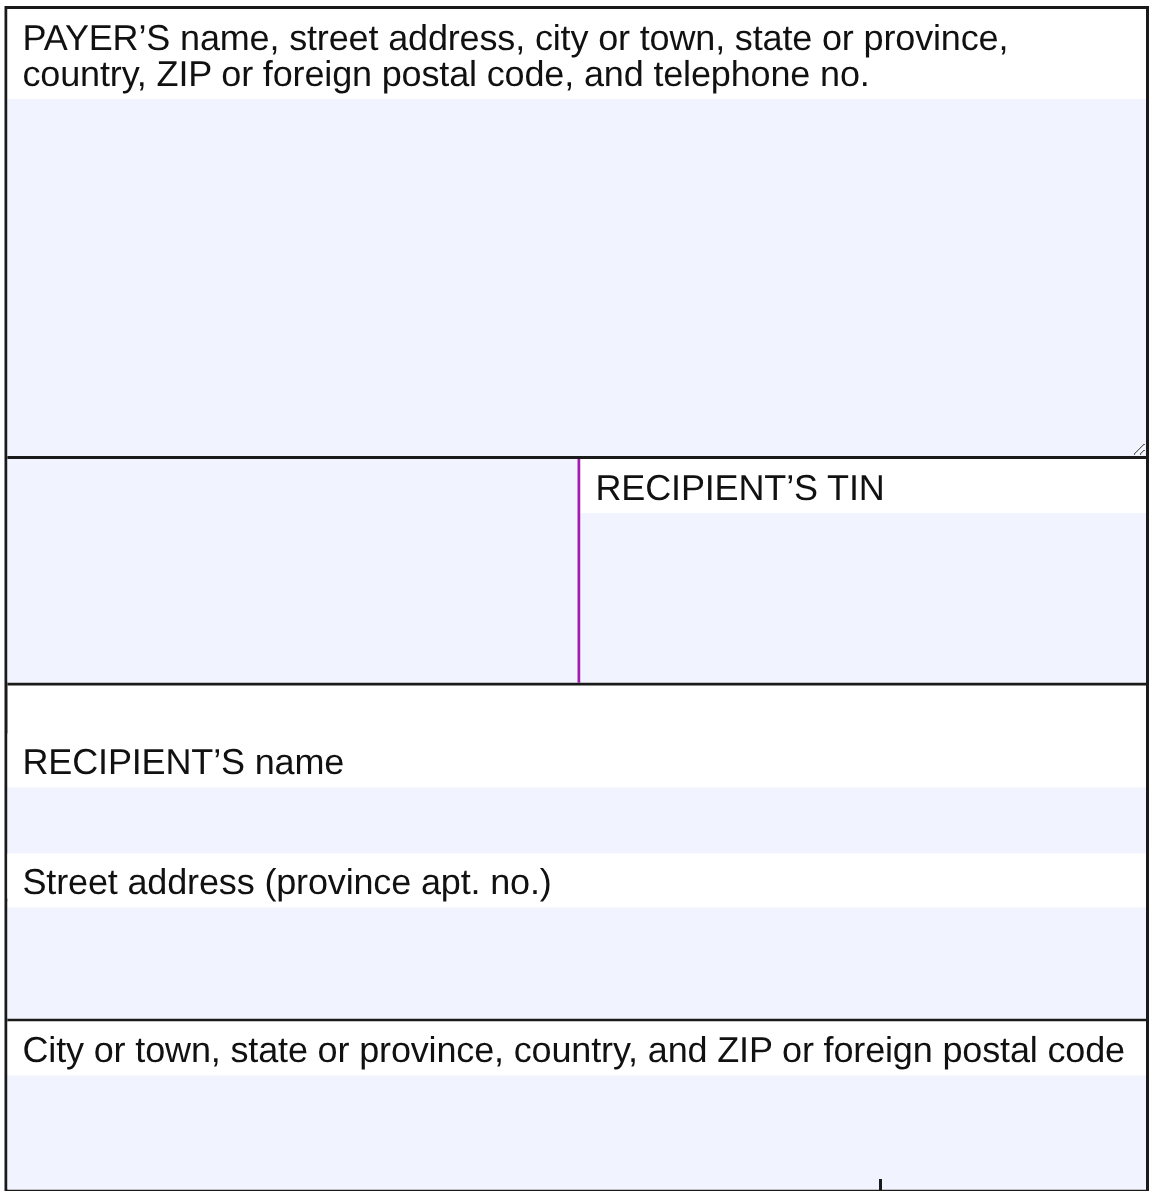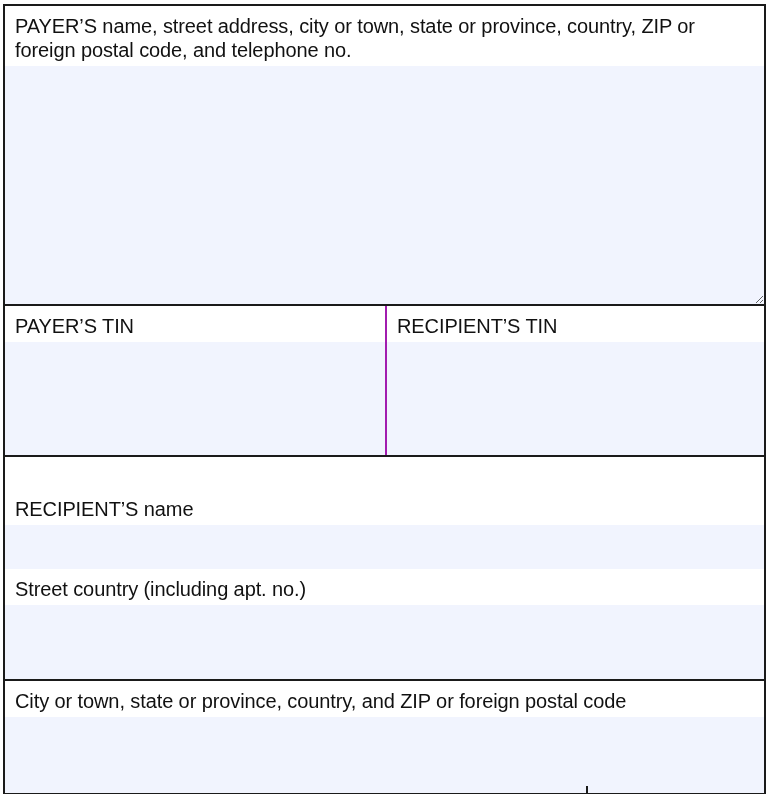--- a/index.html
+++ b/index.html
@@ -38,21 +38,21 @@
       position: relative;
       height: 100%;
       box-sizing: border-box;
       display: flex;
       flex-direction: column;
     }
     .cell + .cell {
       border-left: 2px solid #a21caf;
     }
     .label {
-      font-size: 20px;
+      font-size: 24px;
       line-height: 24px;
       padding: 8px 10px 4px 10px;
       background: #ffffff;
       white-space: normal;
       letter-spacing: -0.1px;
     }
     .label.oneline { white-space: nowrap; }
     .field {
       flex: 1;
       background: #f1f4fe;
@@ -78,39 +78,38 @@
 
   <div class="row" style="top:0; height:300px;">
     <div class="cell" style="width:759px;">
       <div class="label">PAYER’S name, street address, city or town, state or province, country, ZIP or foreign postal code, and telephone no.</div>
       <textarea class="field" style=""></textarea>
     </div>
   </div>
 
   <div class="row" style="top:300px; height:151px;">
     <div class="cell" style="width:380px;">
-      <div class="label oneline">PAYER’S TIN</div>
       <input class="field" type="text" value="" style="">
     </div>
     <div class="cell" style="width:379px;">
       <div class="label oneline">RECIPIENT’S TIN</div>
       <input class="field" type="text" value="" style="">
     </div>
   </div>
 
   <div class="row" style="top:451px; height:112px;margin-top:32px;">
     <div class="cell" style="width:759px;">
       <div class="label oneline">RECIPIENT’S name</div>
       <input class="field" type="text" value="" style="">
     </div>
   </div>
 
   <div class="row" style="top:563px; height:112px;">
     <div class="cell" style="width:759px;">
-      <div class="label oneline">Street country (including apt. no.)</div>
+      <div class="label oneline">Street address (province apt. no.)</div>
       <input class="field" type="text" value="" style="">
     </div>
   </div>
 
   <div class="row last" style="top:675px; height:112px;">
     <div class="cell" style="width:759px;">
       <div class="label oneline">City or town, state or province, country, and ZIP or foreign postal code</div>
       <input class="field" type="text" value="" style="">
     </div>
   </div>

